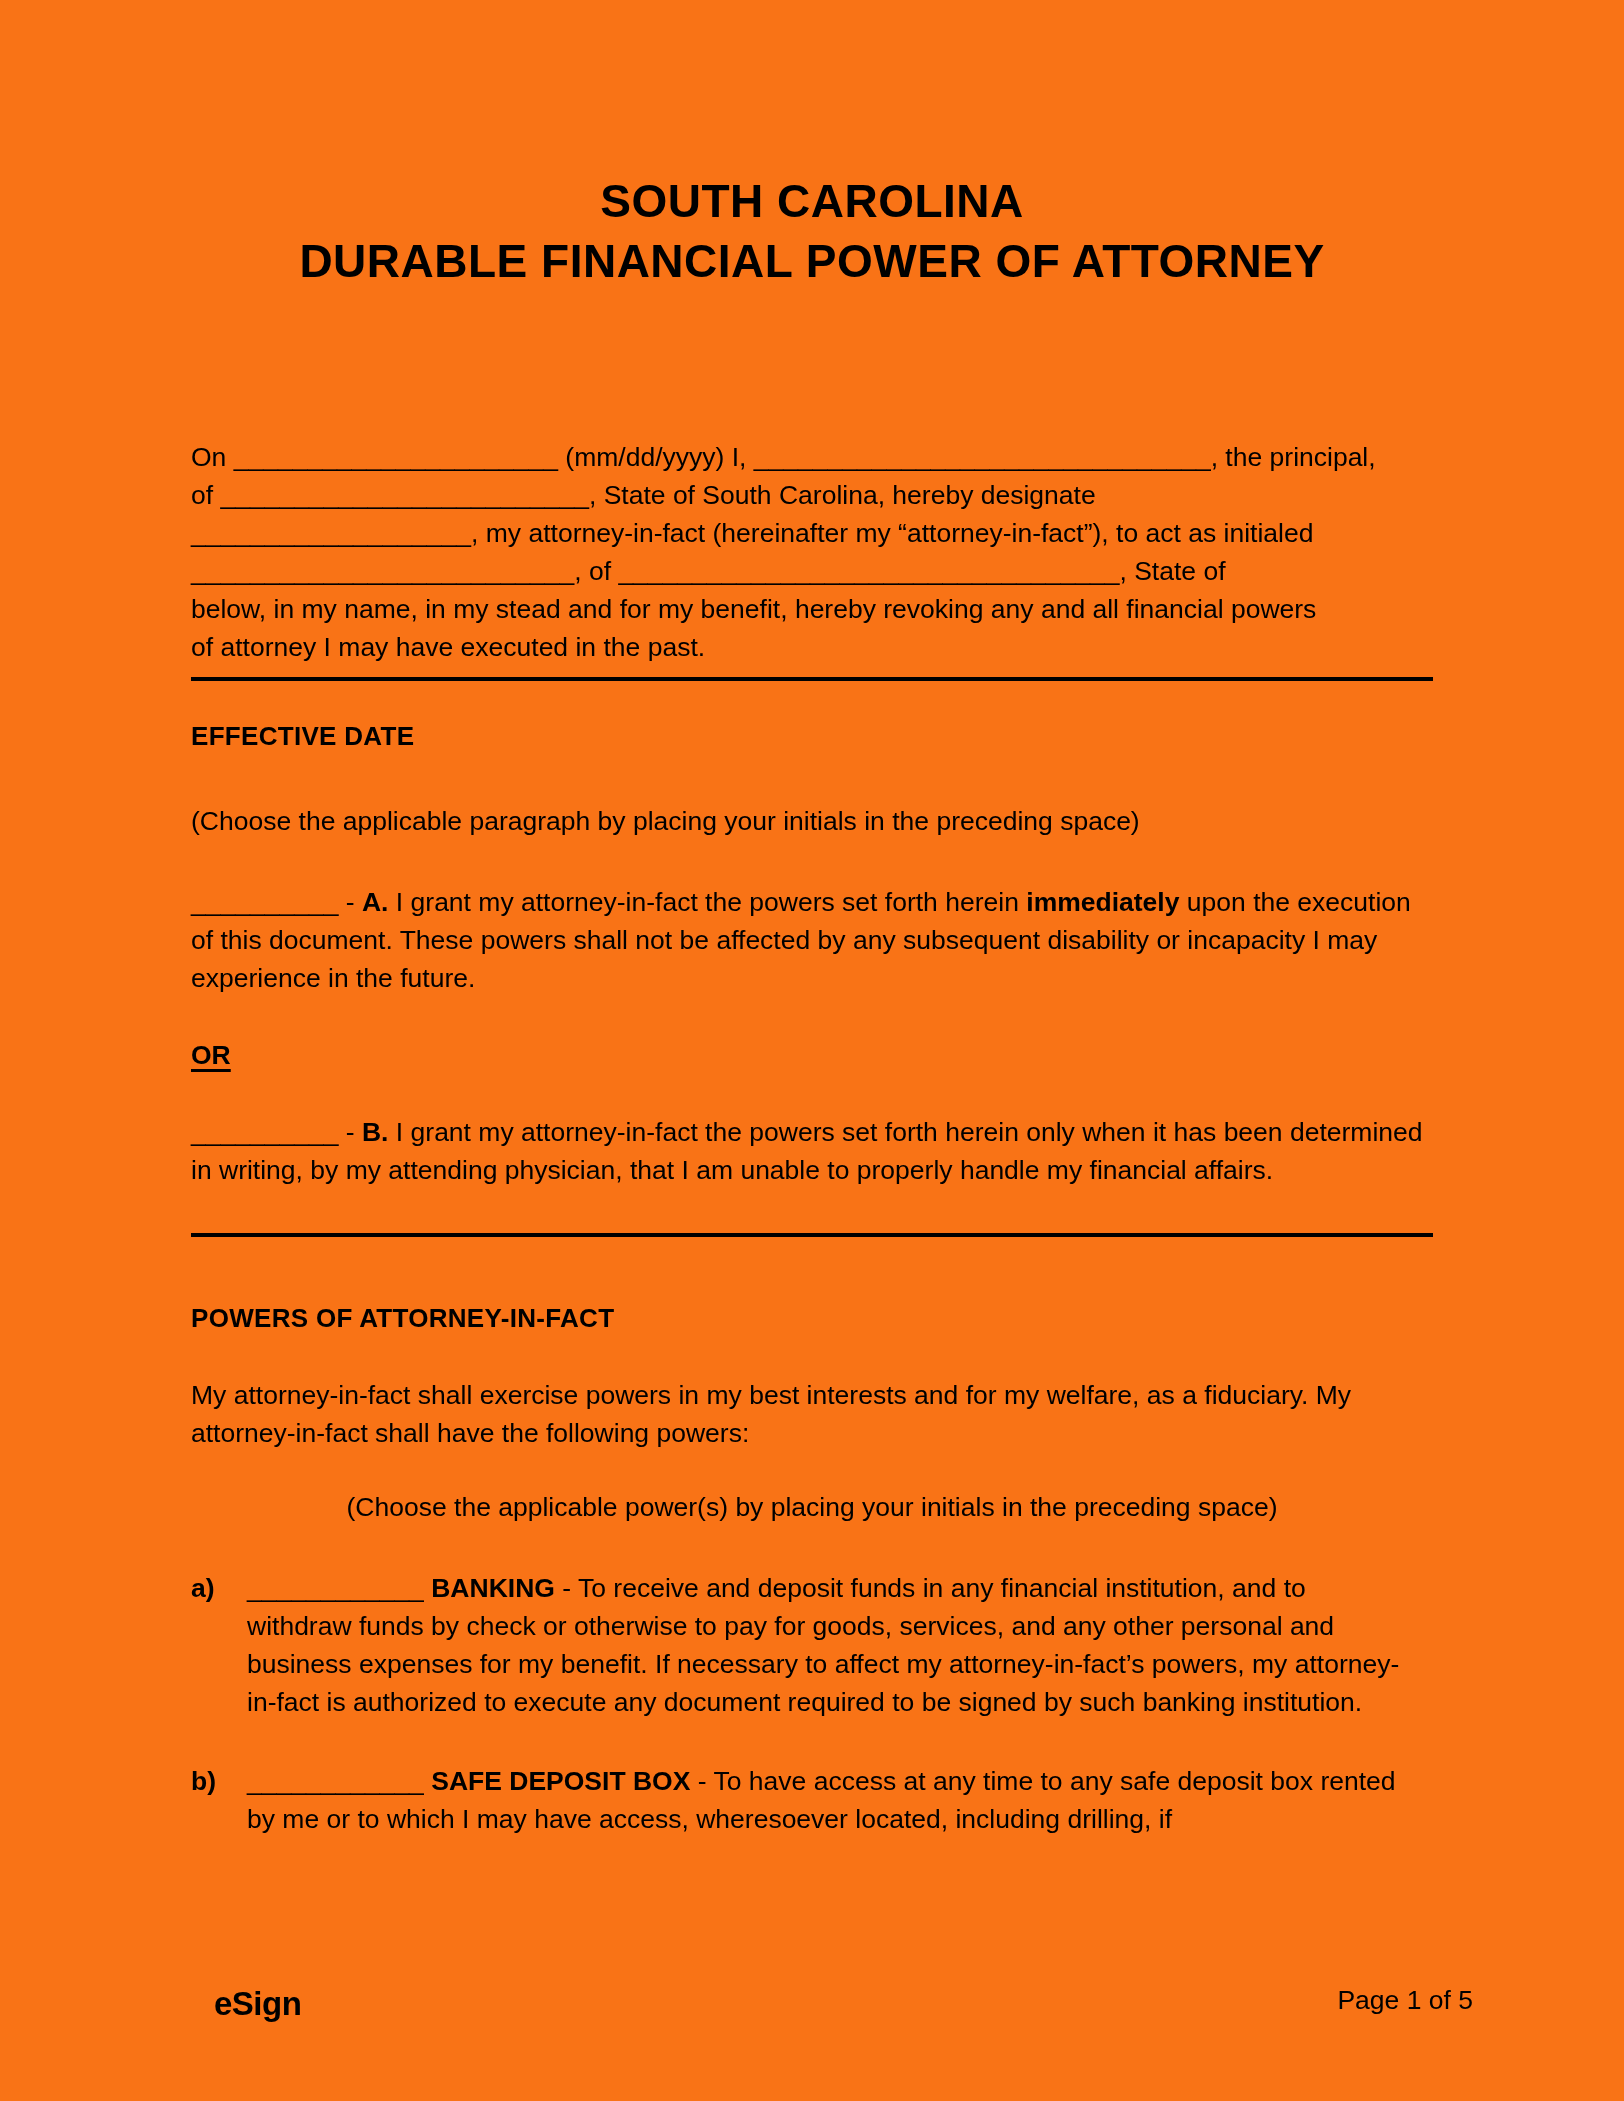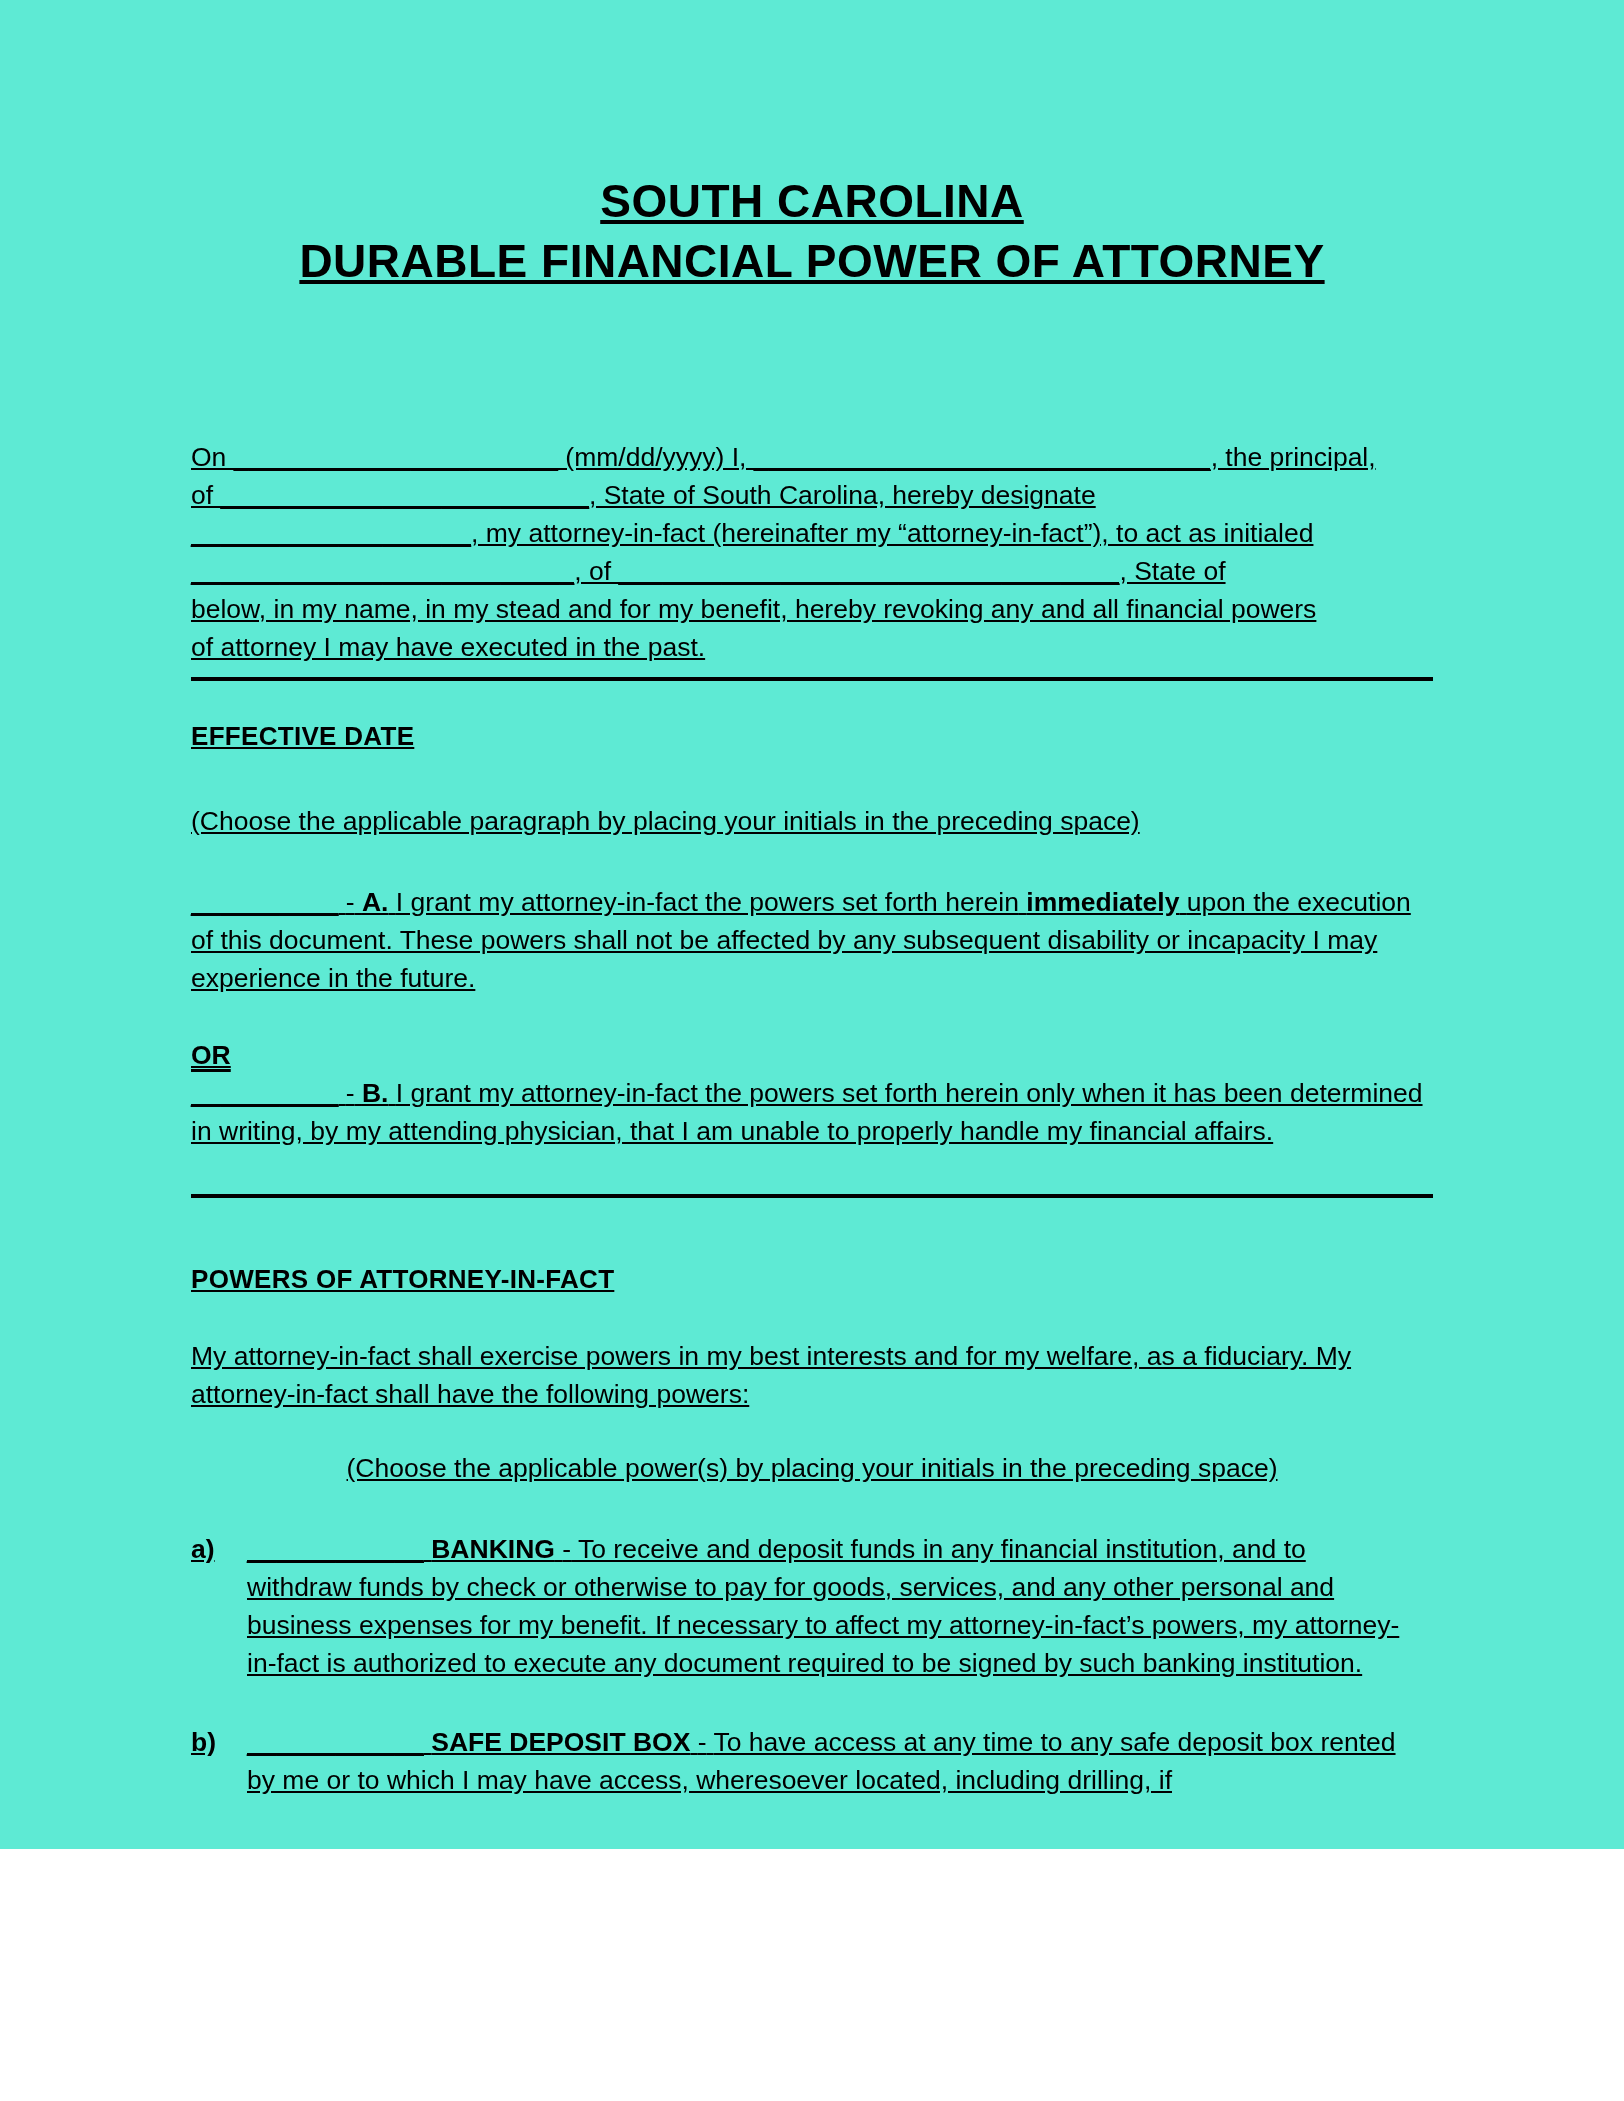--- a/index.html
+++ b/index.html
@@ -1,26 +1,25 @@
 <!DOCTYPE html>
 <html><head>
 <meta charset="utf-8">
 <style>
   * { margin: 0; padding: 0; box-sizing: border-box; }
   html, body { background: #ffffff; }
   .page {
     position: relative;
     width: 1624px;
-    height: 1849px;
-    background: #5eead4;
+    height: 2101px;
+    background: #f97316;
     color: #000000;
     font-family: "Liberation Sans", sans-serif;
     font-size: 26.5px;
     overflow: hidden;
-    text-decoration: underline;
   }
   .content { padding: 171px 191px 0 191px; }
 
   .doc-title {
     text-align: center;
     font-weight: bold;
     font-size: 46px;
     line-height: 60px;
     letter-spacing: 0.5px;
   }
@@ -38,21 +37,21 @@
     letter-spacing: 0.3px;
   }
   .heading-effective { margin-top: 34px; }
   .heading-powers { margin-top: 60px; }
 
   .instruction { margin-top: 45px; line-height: 38px; }
   .instruction.centered { margin-top: 36px; text-align: center; }
 
   .para { line-height: 38px; }
   .option-a { margin-top: 43px; }
-  .option-b { }
+  .option-b { margin-top: 39px; }
   .powers-intro { margin-top: 37px; }
 
   .or-row { margin-top: 39px; line-height: 38px; }
   .or-row b {
     text-decoration: underline;
     text-decoration-thickness: 3px;
     text-underline-offset: 5px;
   }
 
   .power-item { display: flex; line-height: 38px; margin-top: 43px; }

